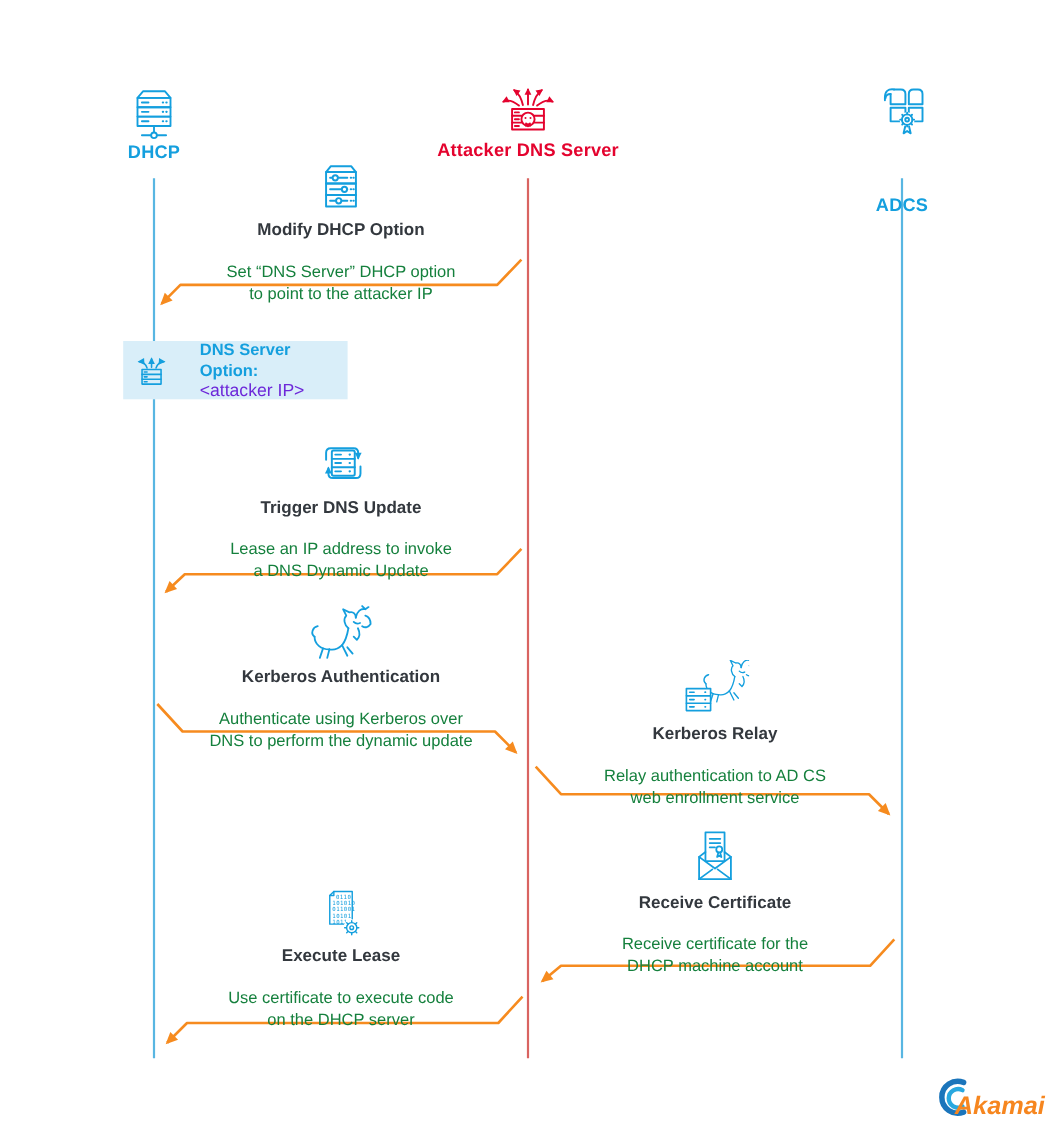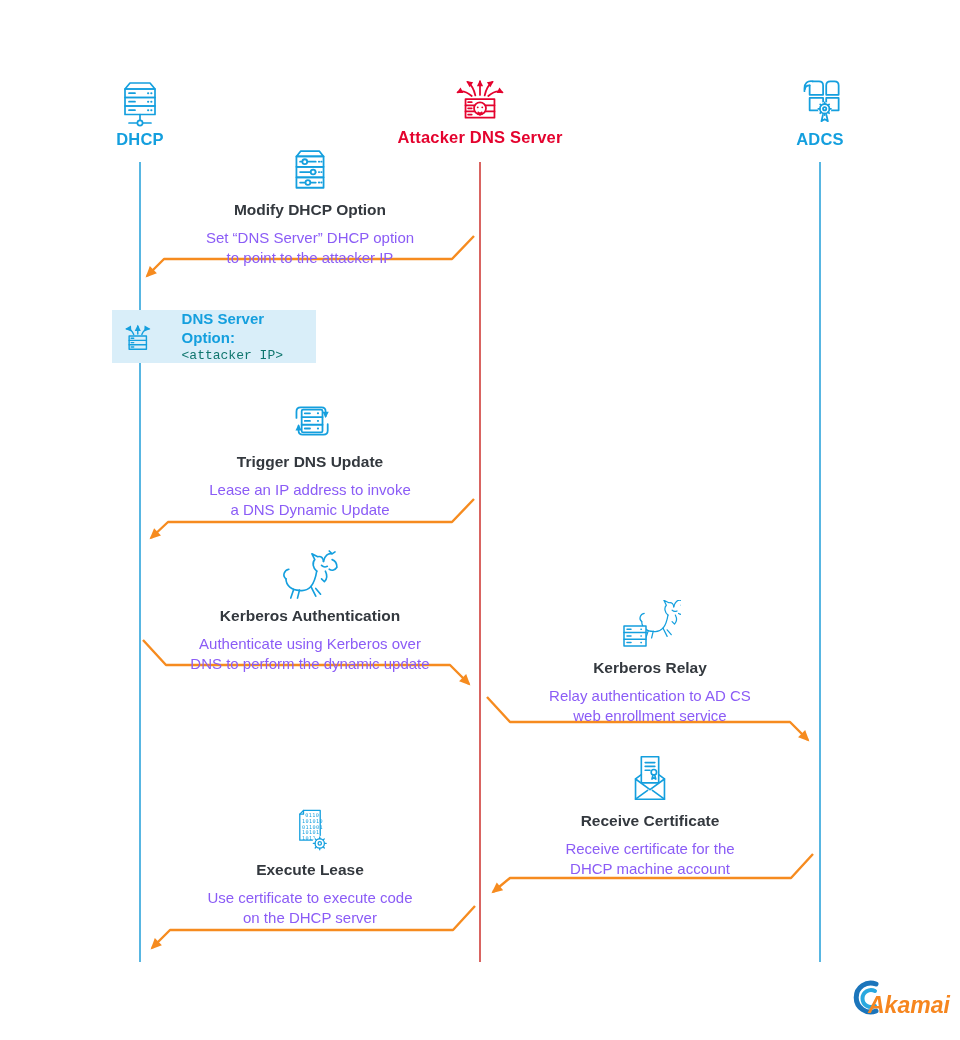--- a/index.html
+++ b/index.html
@@ -7,28 +7,28 @@
     position:relative;width:960px;height:1040px;background:#ffffff;
     font-family:"Liberation Sans",sans-serif;overflow:hidden;
   }
   .overlay{position:absolute;left:0;top:0;width:960px;height:1040px;}
   .actor{position:absolute;display:flex;flex-direction:column;align-items:center;}
   .actor .alabel{font-weight:bold;font-size:16.5px;letter-spacing:.2px;text-align:right;}
   .blue{color:#149fde;}
   .red{color:#e4032e;}
   .step{position:absolute;width:300px;display:flex;flex-direction:column;align-items:center;text-align:center;}
   .step-title{font-weight:bold;font-size:15.5px;color:#33383e;margin-top:7px;}
-  .step-sub{font-size:15px;color:#8b5cf6;line-height:19.5px;white-space:pre-line;margin-top:9px;}
+  .step-sub{font-size:15px;color:#15803d;line-height:19.5px;white-space:pre-line;margin-top:19px;}
   .note{
     position:absolute;left:112px;top:310px;width:204px;height:53px;
     background:#d9eef9;display:flex;align-items:center;gap:26px;
     padding-left:9px;box-sizing:border-box;
   }
   .note-title{font-size:15px;font-weight:bold;color:#149fde;line-height:19px;}
-  .note-value{font-family:Liberation Mono, monospace;font-size:13px;color:#0f766e;line-height:17px;}
+  .note-value{font-family:Liberation Sans, sans-serif;font-size:16px;color:#6d28d9;line-height:17px;}
   .logo{position:absolute;left:846px;top:979px;width:112px;height:44px;}
   svg{display:block;}
   .ic{stroke:currentColor;fill:none;stroke-width:1.7;stroke-linecap:round;stroke-linejoin:round;}
 </style>
 </head>
 <body>
 
 <div class="canvas">
 
   <svg class="overlay" viewBox="0 0 960 1040">
@@ -98,21 +98,21 @@
       <path d="M28.3 44.8 v2 M30 45.3 v2 M31.7 44.8 v2"></path>
       <path d="M30 28 V15" marker-end="url(#ah-r)"></path>
       <path d="M25.5 28.5 C24 22 21.5 18 18 15.5" marker-end="url(#ah-r)"></path>
       <path d="M34.5 28.5 C36 22 38.5 18 42 15.5" marker-end="url(#ah-r)"></path>
       <path d="M22 29 C17 25 12.5 23.5 8.5 25.5" marker-end="url(#ah-r)"></path>
       <path d="M38 29 C43 25 47.5 23.5 51.5 25.5" marker-end="url(#ah-r)"></path>
     </svg>
     <div class="alabel">Attacker DNS Server</div>
   </div>
 
-  <div class="actor blue" style="left:770px;top:72px;width:100px;">
+  <div class="actor blue" style="left:770px;top:72px;width:100px;gap:48px;">
     <svg class="ic" width="58" height="58" viewBox="0 0 56 56">
       <path d="M21 9 q-8 -1 -8 7 v2.5"></path>
       <path d="M13.5 16.5 q.5 -3.5 4.5 -3.5"></path>
       <path d="M18 22 V13 M21 9 H27 q4 0 4 4 v9 H18"></path>
       <path d="M34 22 V13 q0 -4 4 -4 h4 q4 0 4 4 v9 H34"></path>
       <rect x="18" y="25" width="13" height="12"></rect>
       <rect x="34" y="25" width="12" height="12"></rect>
       <circle cx="32.5" cy="35.5" r="6.6" fill="#fff" stroke="none"></circle>
       <circle cx="32.5" cy="35.5" r="4.6"></circle>
       <path d="M32.5 29.4 v1.4 M32.5 40.2 v1.4 M26.4 35.5 h1.4 M37.2 35.5 h1.4 M28.2 31.2 l1 1 M35.8 38.8 l1 1 M36.8 31.2 l-1 1 M29.2 38.8 l-1 1"></path>

